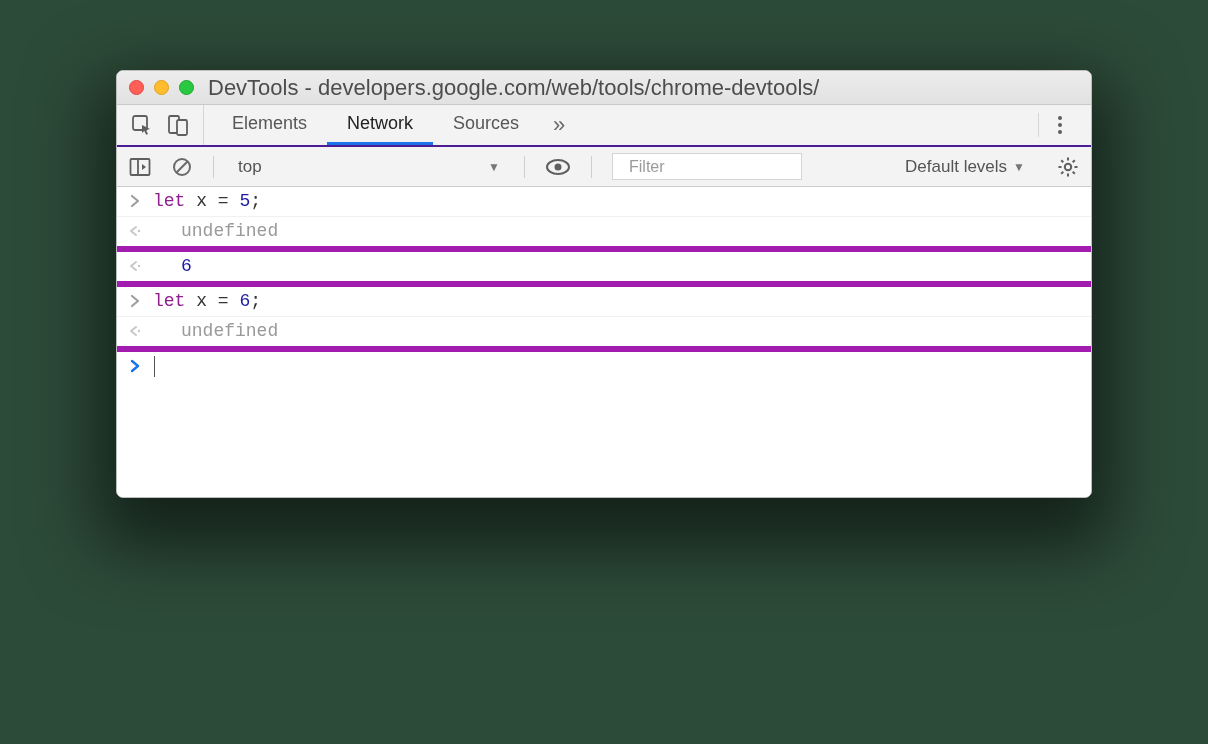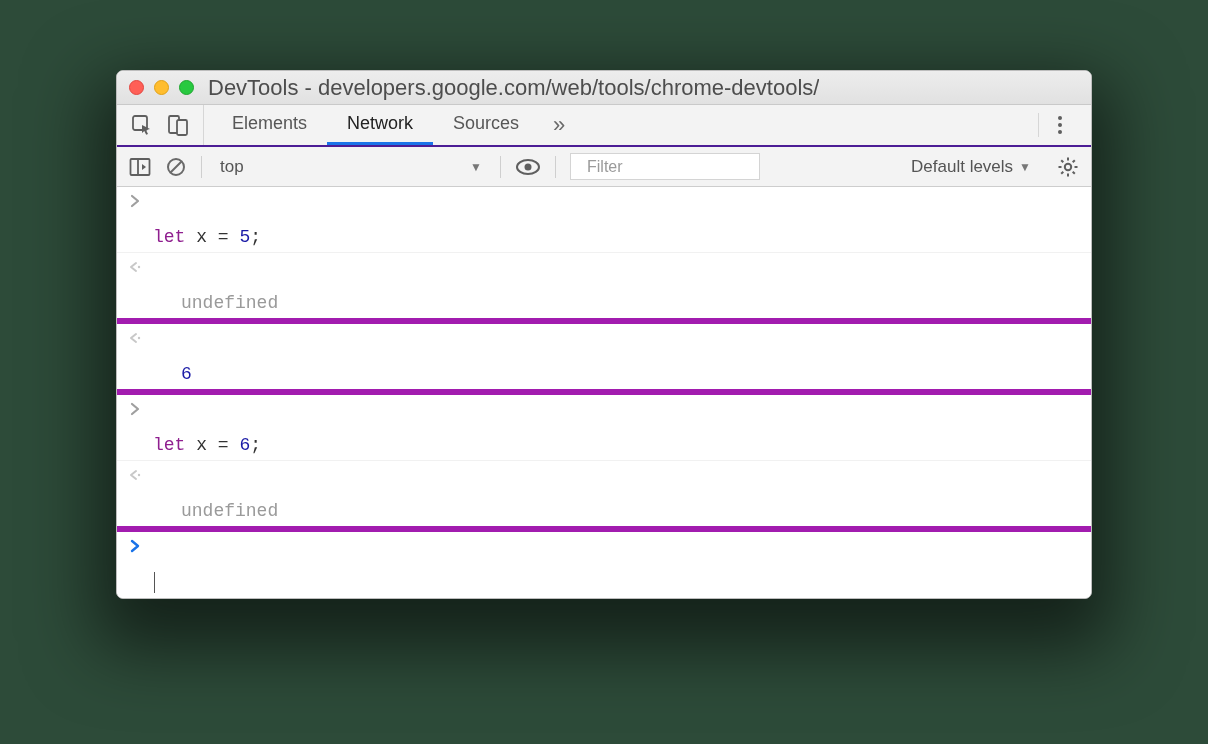--- a/index.html
+++ b/index.html
@@ -50,42 +50,42 @@
   }
   .tab.active { color:#222; border-bottom-color:#1a73e8; }
   .tabbar .grow { flex:1; }
   .tabbar .righticons { display:flex; align-items:center; padding:0 14px; gap:18px;}
   .righticons .sep { width:1px; height:24px; background:#d6d6d6;}
   .dots { width:20px; text-align:center; color:#555; font-size:20px; line-height:0;}
   .toolbar {
     height:40px;
     background:#f3f3f3;
     border-bottom:1px solid #cdcdcd;
-    display:flex; align-items:center; padding:0 12px; gap:14px;
+    display:flex; align-items:center; padding:0 12px; gap:20px;
     color:#555; font-size:17px;
   }
   .toolbar .vsep { width:1px; height:22px; background:#cfcfcf;}
   .ctx-select { display:flex; align-items:center; gap:6px; min-width:270px; justify-content:space-between; padding:0 4px; cursor:pointer;}
   .tri { font-size:12px; color:#777;}
   .filterbox {
     background:#fff; border:1px solid #d4d4d4; height:27px; width:190px;
     display:flex; align-items:center; padding:0 16px;
   }
   .filterbox input { border:none; outline:none; width:100%; font-size:16px; color:#333; background:transparent;}
   .filterbox input::placeholder { color:#9a9a9a;}
   .levels { display:flex; align-items:center; gap:6px; cursor:pointer; margin-left:auto; margin-right:12px;}
   .gear { cursor:pointer; }
   .icon { display:inline-flex; align-items:center; justify-content:center; }
   svg { display:block; }
 
   .console-body { background:#fff; min-height:310px; font-family: Menlo, Consolas, "Courier New", monospace; font-size:18px;}
   .row { display:flex; align-items:flex-start; padding:4px 10px 5px 10px; gap:10px; border-bottom:1px solid #f1f1f1;}
   .row.out { border-bottom:6px solid #a21caf;gap:38px;}
   .gut { width:16px; flex:0 0 16px; display:flex; justify-content:center; padding-top:3px;}
-  .code { white-space:pre;margin-top:36px; }
+  .code { white-space:pre; }
   .kw { color:#8f1f8f;}  
   .var { color:#333;}
   .op { color:#333;}
   .num { color:#1a1aa6;}
   .punc { color:#333;}
   .undef { color:#9a9a9a;}
   .retnum { color:#1a1aa6;}
   .caret {
     border-left: 1.5px solid #555;
     height: 21px; display:inline-block; vertical-align:middle; margin-left:1px;

